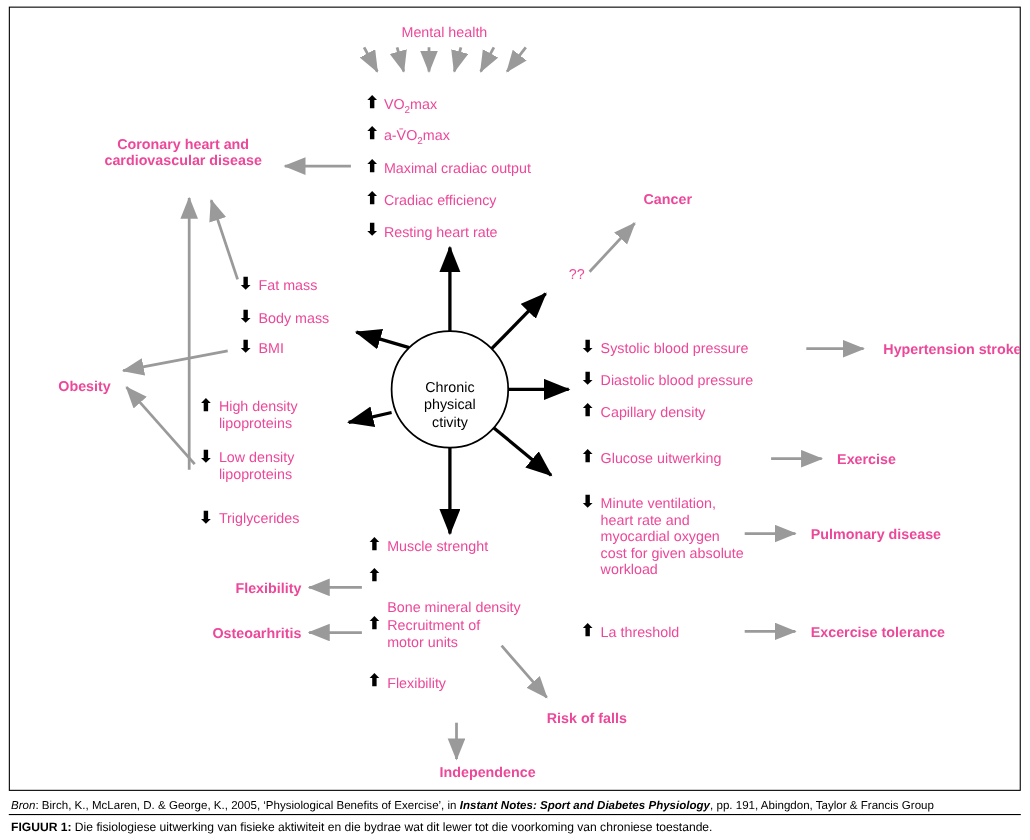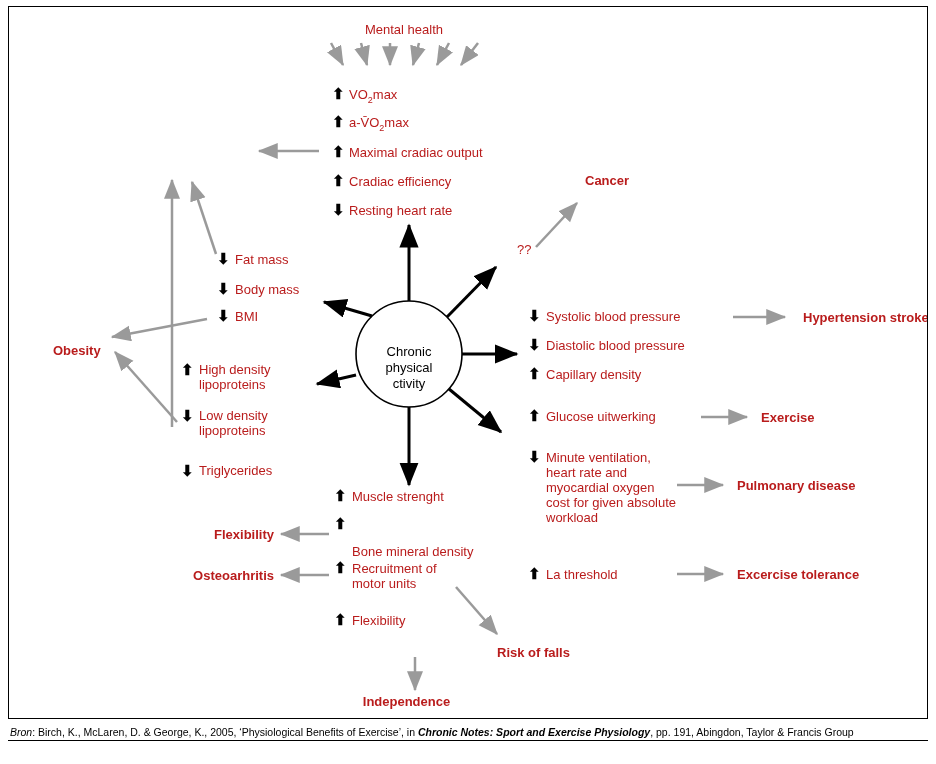--- a/index.html
+++ b/index.html
@@ -38,21 +38,21 @@
   }
   #diagram svg {
     position: absolute;
     left: 0;
     top: 0;
   }
   .lbl {
     position: absolute;
     font-size: 13px;
     line-height: 15px;
-    color: #b91c1c;
+    color: #ec4899;
     white-space: pre;
   }
   .lbl.bold {
     font-weight: bold;
   }
   .lbl.center {
     text-align: center;
   }
   .lbl.right {
     text-align: right;
@@ -179,20 +179,21 @@
 
       <div class="arrowglyph" style="left:323px; top:137px;">⬆</div>
       <div class="lbl" style="left:340px; top:138px;">Maximal cradiac output</div>
 
       <div class="arrowglyph" style="left:323px; top:166px;">⬆</div>
       <div class="lbl" style="left:340px; top:167px;">Cradiac efficiency</div>
 
       <div class="arrowglyph" style="left:323px; top:195px;">⬇</div>
       <div class="lbl" style="left:340px; top:196px;">Resting heart rate</div>
 
+      <div class="lbl bold center" style="left:70px; top:116px; width:175px;">Coronary heart and<br>cardiovascular disease</div>
 
       <div class="arrowglyph" style="left:208px; top:244px;">⬇</div>
       <div class="lbl" style="left:226px; top:245px;">Fat mass</div>
 
       <div class="arrowglyph" style="left:208px; top:274px;">⬇</div>
       <div class="lbl" style="left:226px; top:275px;">Body mass</div>
 
       <div class="arrowglyph" style="left:208px; top:301px;">⬇</div>
       <div class="lbl" style="left:226px; top:302px;">BMI</div>
 
@@ -240,32 +241,35 @@
       <div class="arrowglyph" style="left:325px; top:553px;">⬆</div>
       <div class="lbl" style="left:343px; top:554px; width:130px;">Recruitment of<br>motor units</div>
 
       <div class="arrowglyph" style="left:325px; top:605px;">⬆</div>
       <div class="lbl" style="left:343px; top:606px;">Flexibility</div>
 
       <div class="lbl bold right" style="left:120px; top:520px; width:145px;">Flexibility</div>
 
       <div class="lbl bold right" style="left:120px; top:561px; width:145px;">Osteoarhritis</div>
 
-      <div class="lbl bold center" style="left:330px; top:687px; width:135px;">Independence</div>
+      <div class="lbl bold center" style="left:343px; top:687px; width:135px;text-align:right;">Independence</div>
 
       <div class="arrowglyph" style="left:519px; top:559px;">⬆</div>
       <div class="lbl" style="left:537px; top:560px;">La threshold</div>
 
       <div class="lbl bold" style="left:728px; top:560px;">Excercise tolerance</div>
 
       <div class="lbl bold" style="left:488px; top:638px;">Risk of falls</div>
 
     </div>
   </div>
 
   <div id="source-line">
-    <span class="it">Bron</span><span>: Birch, K., McLaren, D. &amp; George, K., 2005, ‘Physiological Benefits of Exercise’, in </span><span class="bi">Chronic Notes: Sport and Exercise Physiology</span><span>, pp. 191, Abingdon, Taylor &amp; Francis Group</span>
+    <span class="it">Bron</span><span>: Birch, K., McLaren, D. &amp; George, K., 2005, ‘Physiological Benefits of Exercise’, in </span><span class="bi">Instant Notes: Sport and Diabetes Physiology</span><span>, pp. 191, Abingdon, Taylor &amp; Francis Group</span>
   </div>
 
   <div id="caption-rule"></div>
 
+  <div id="caption">
+    <span class="cap-label">FIGUUR 1:</span><span> Die fisiologiese uitwerking van fisieke aktiwiteit en die bydrae wat dit lewer tot die voorkoming van chroniese toestande.</span>
+  </div>
 
 </div>
 
 </body></html>

